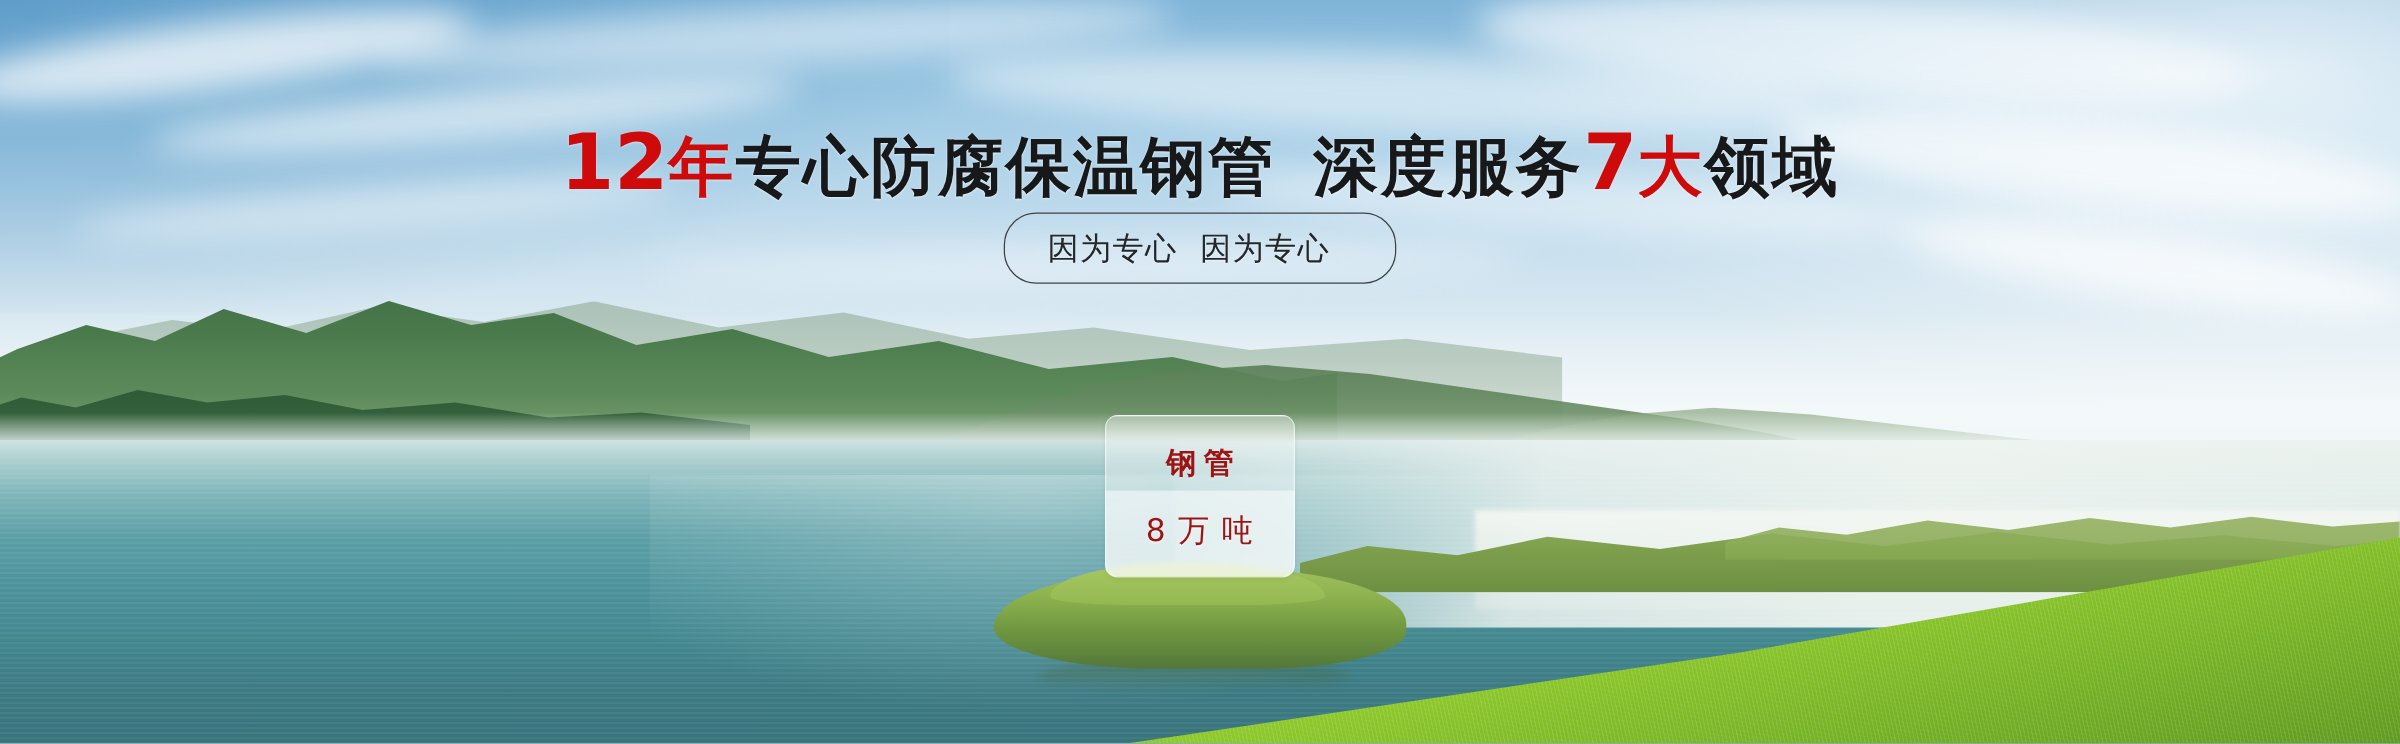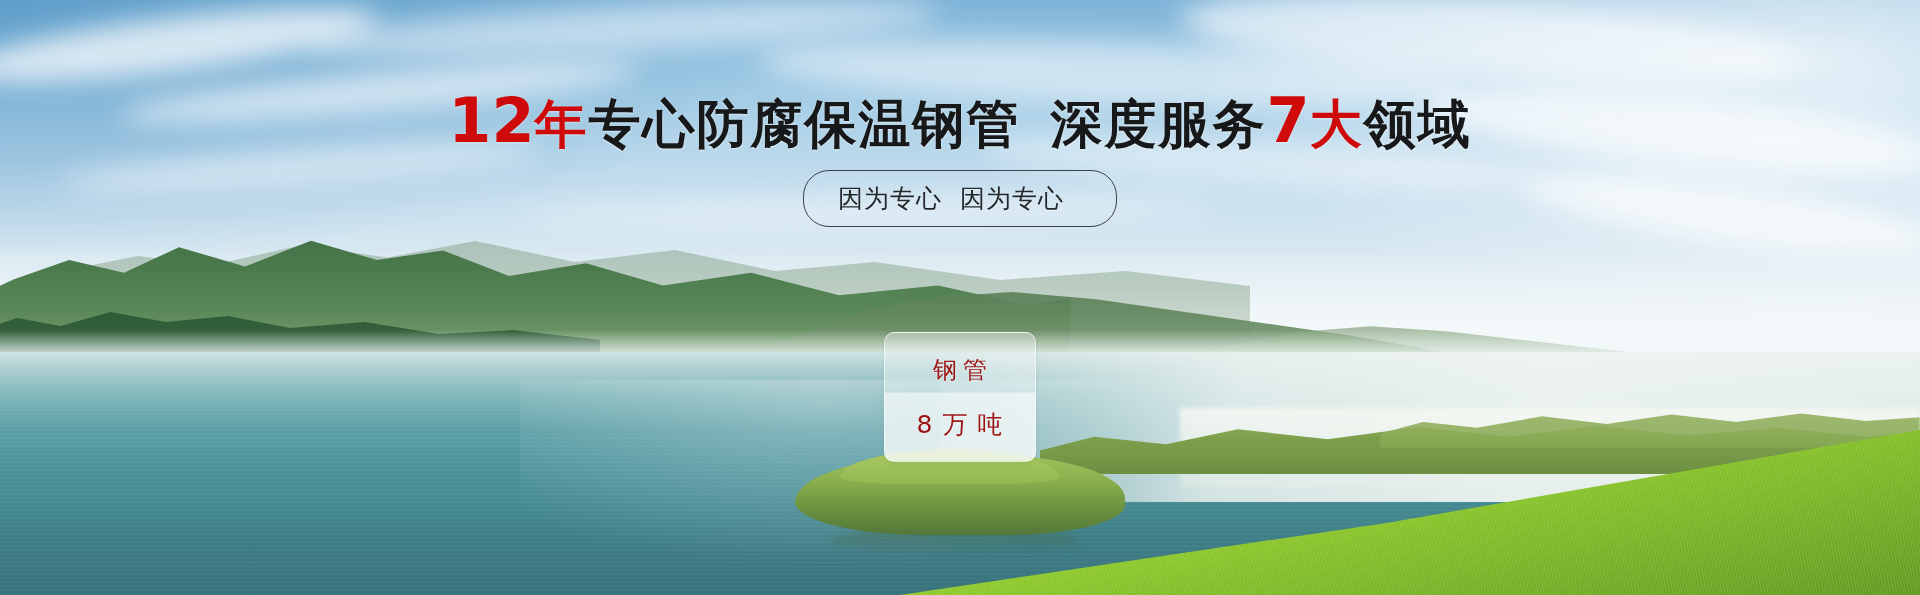--- a/index.html
+++ b/index.html
@@ -176,21 +176,21 @@
     filter:blur(2px);
   }
 
   
   .headline{
     position:absolute; left:0; top:88px; width:1920px;
     text-align:center;
     font-family:"DejaVu Sans","Liberation Sans",sans-serif;
     font-weight:700;
     font-size:52px;
-    line-height:66px;
+    line-height:84px;
     letter-spacing:2px;
     white-space:nowrap;
     color:#16181a;
     text-shadow:0 1px 2px rgba(255,255,255,.55), 0 0 1px rgba(255,255,255,.5);
   }
   .headline .num{
     color:#cf0a0a;
     font-size:62px;
     font-weight:700;
     letter-spacing:0px;
@@ -237,21 +237,21 @@
     display:flex; flex-direction:column;
     align-items:center; justify-content:center;
     gap:22px;
     box-shadow:0 1px 4px rgba(40,70,80,.10);
   }
   .card-title{
     font-size:24px;
     letter-spacing:6px;
     text-indent:6px;
     color:#9c1414;
-    font-weight:400;
+    font-weight:700;
     text-shadow:0 1px 1px rgba(255,255,255,.45);
   }
   .card-value{
     font-size:25px;
     letter-spacing:1px;
     color:#9c1414;
     font-weight:400;
     text-shadow:0 1px 1px rgba(255,255,255,.45);
   }
   .card-value sup{ font-size:15px; vertical-align:super; }

